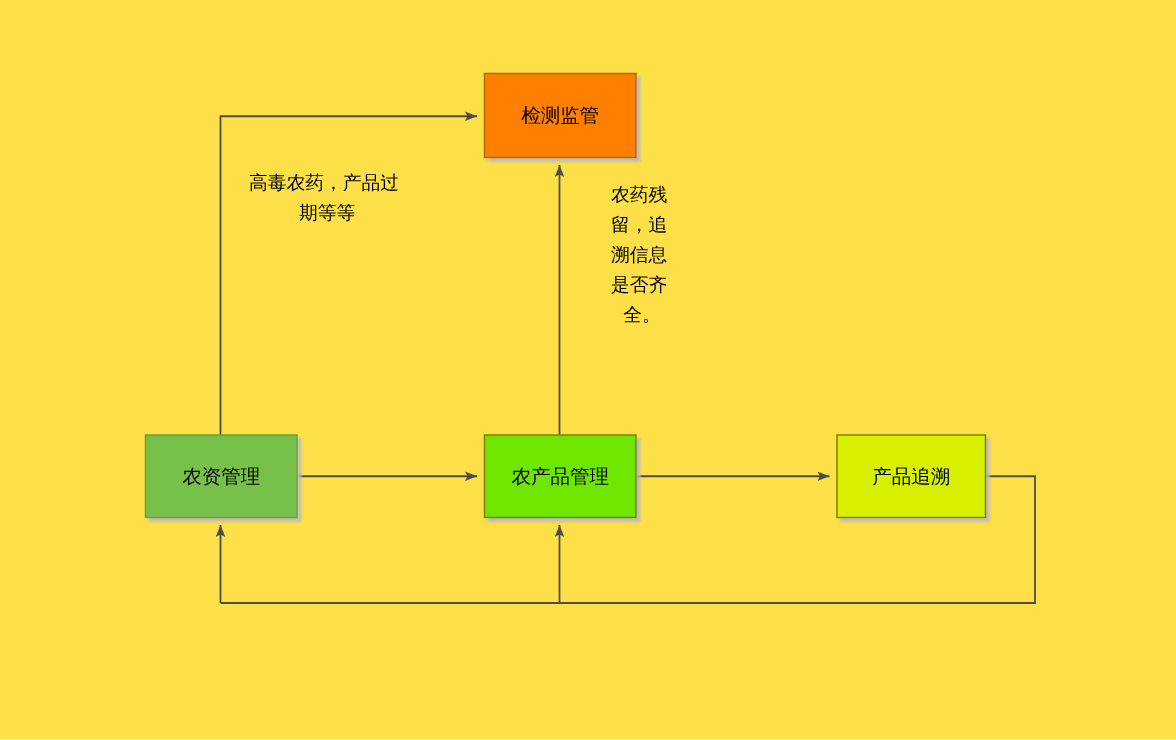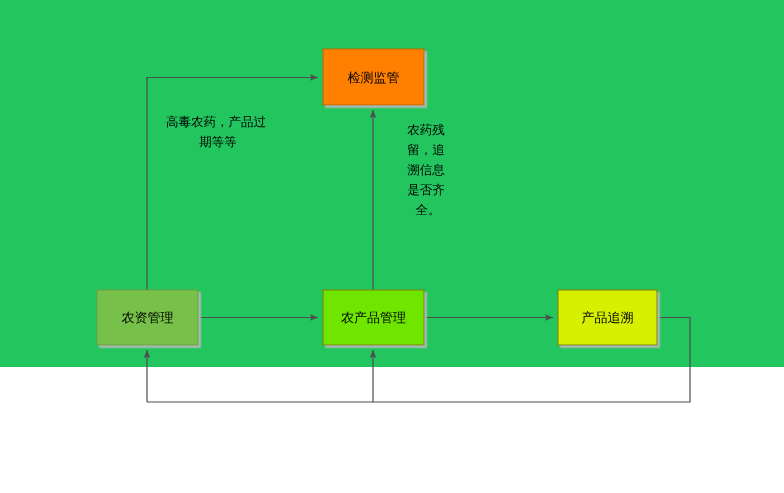--- a/index.html
+++ b/index.html
@@ -9,22 +9,22 @@
   }
   body {
     width: 784px;
     height: 493px;
     font-family: "DejaVu Sans", "Liberation Sans", sans-serif;
     overflow: hidden;
   }
   #canvas {
     position: relative;
     width: 784px;
-    height: 367px;
-    background: #22c55e;
+    height: 493px;
+    background: #fde047;
   }
   #diagram-svg {
     position: absolute;
     left: 0;
     top: 0;
     width: 784px;
     height: 493px;
   }
   .node-label {
     font-size: 13px;

